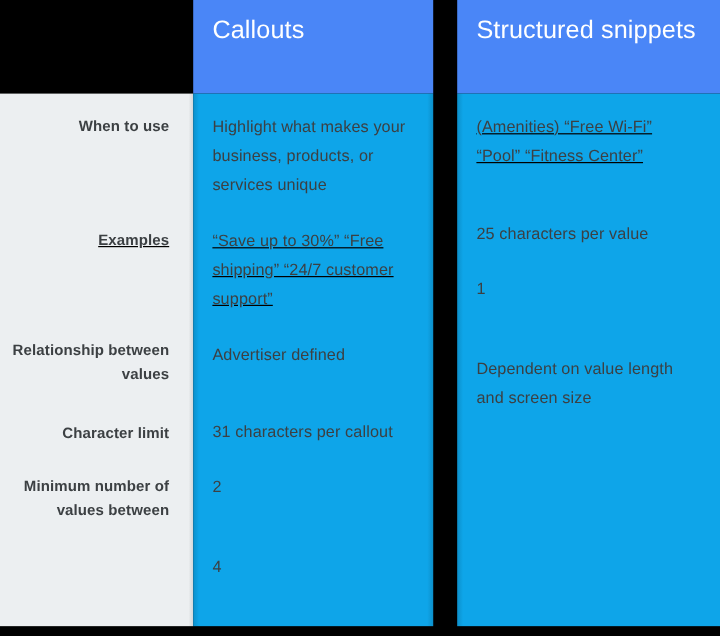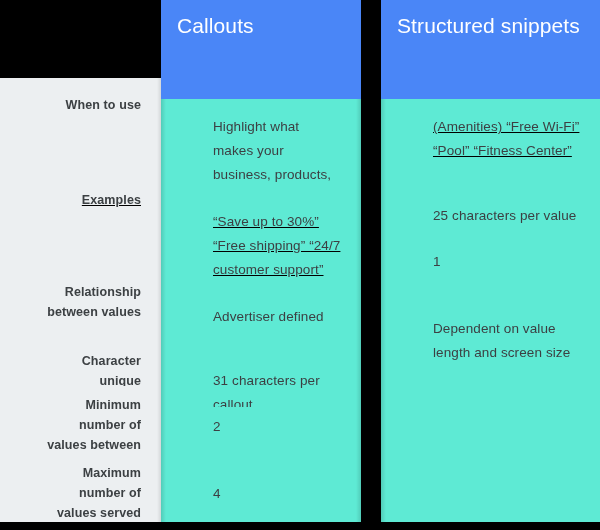--- a/index.html
+++ b/index.html
@@ -43,21 +43,21 @@
   .col-data-b {
     left: 381px;
     width: 219px;
     top: 0;
     height: 522px;
   }
 
   
 
   .header-cell {
-    height: 99px;
+    height: 78px;
     padding: 12px 16px 0 16px;
     color: #ffffff;
     font-size: 21px;
     line-height: 27px;
     font-weight: 400;
     letter-spacing: 0.1px;
     overflow: hidden;
   }
 
   .header-blue { background: #4a86f7; }
@@ -69,21 +69,21 @@
 
   
 
   .body-labels {
     background: #eceff1;
     height: 444px;
     position: relative;
   }
 
   .body-white {
-    background: #5eead4;
+    background: #0ea5e9;
     height: 444px;
     position: relative;
   }
 
   
   .body-labels::after {
     content: "";
     position: absolute;
     top: 0; right: 0;
     width: 4px; height: 100%;
@@ -106,21 +106,20 @@
     width: 5px; height: 100%;
     background: linear-gradient(to left, rgba(0,0,0,0.13), rgba(0,0,0,0.00));
     pointer-events: none;
   }
 
   
 
   .row {
     position: relative;
     overflow: hidden;
-    margin-left: 36px;
   }
 
   .r0 { height: 95px; }   
   .r1 { height: 95px; text-decoration: underline; }   
   .r2 { height: 70px; }   
   .r3 { height: 48px; }   
   .r4 { height: 65px; }   
   .r5 { height: 71px; }   
 
   .label-text {
@@ -170,27 +169,24 @@
       <div class="row r0">
         <div class="label-text">When to use</div>
       </div>
       <div class="row r1">
         <div class="label-text">Examples</div>
       </div>
       <div class="row r2">
         <div class="label-text">Relationship between values</div>
       </div>
       <div class="row r3">
-        <div class="label-text">Character unique</div>
+        <div class="label-text">Character limit</div>
       </div>
       <div class="row r4">
         <div class="label-text">Minimum number of values between</div>
-      </div>
-      <div class="row r5">
-        <div class="label-text">Maximum number of values served</div>
       </div>
     </div>
   </div>
 
   <div class="col col-data-a">
     <div class="header-cell header-blue">Callouts</div>
     <div class="body-white">
       <div class="row r0">
         <div class="value-text">Highlight what makes your business, products, or services unique</div>
       </div>

